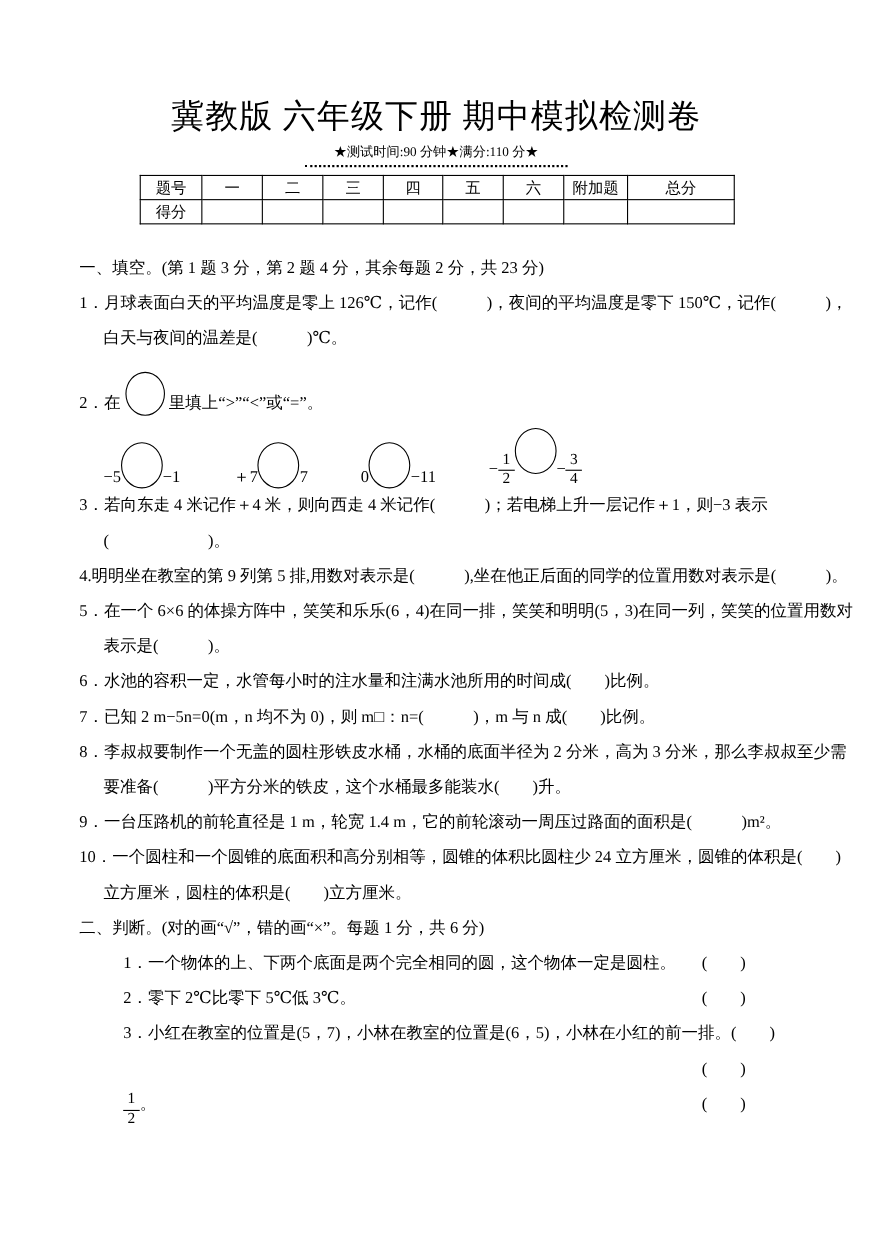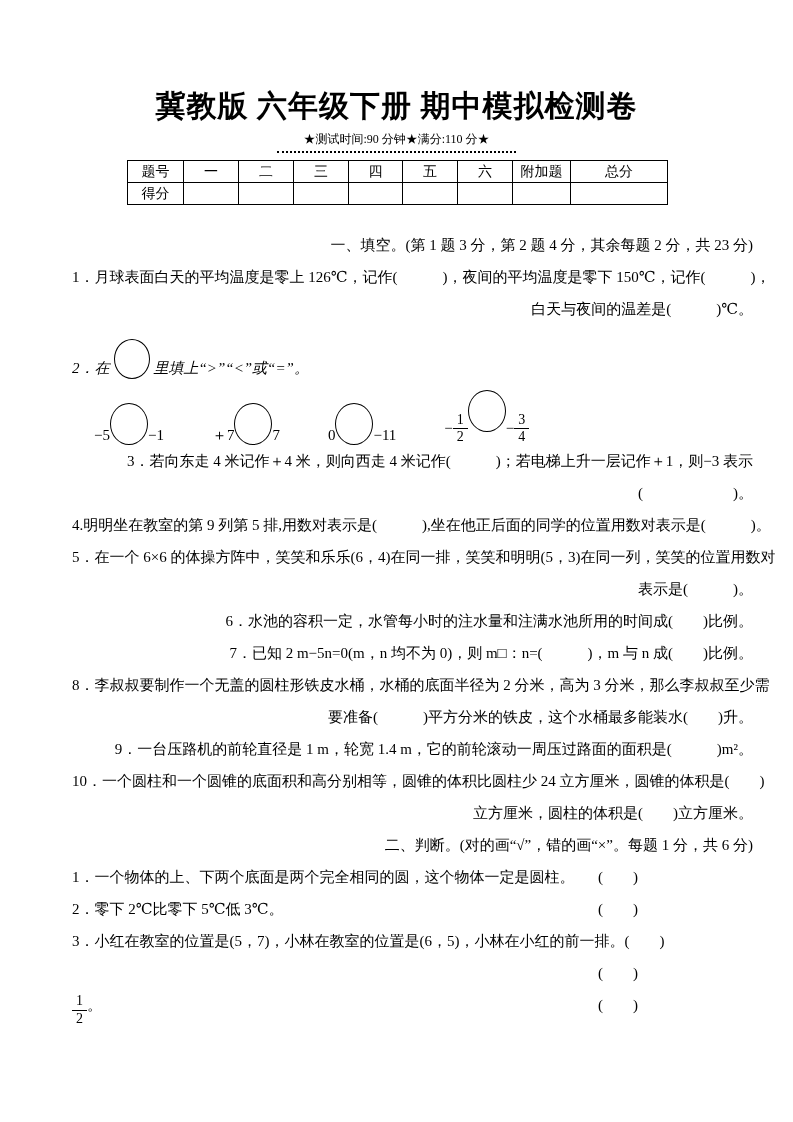--- a/index.html
+++ b/index.html
@@ -8,21 +8,21 @@
     width:793px; height:1122px;
     background:#fff;
     color:#000;
     font-family:"Liberation Serif","DejaVu Serif",serif;
     overflow:hidden;
   }
   .title {
     margin:88px 0 0 0;
     text-align:center;
     font-size:30px;
-    font-weight:bold;
+    font-weight:normal;
     letter-spacing:1px;
     line-height:36px;
   }
   .subtitle-row { text-align:center; margin-top:5px; }
   .subtitle {
     display:inline-block;
     font-size:12px;
     line-height:19px;
     border-bottom:2px dotted #000;
     padding:0 26px 2px 26px;
@@ -37,30 +37,30 @@
     height:21px;
     text-align:center;
     vertical-align:middle;
     font-size:14px;
     padding:0;
   }
   .content {
     margin:24px 40px 0 72px;
     font-size:15px;
   }
-  .line { line-height:32px; white-space:nowrap;text-align:right; }
+  .line { line-height:32px; white-space:nowrap; }
   .indent { padding-left:22px; }
   
   .q2row {
     height:54px;
     display:flex;
     align-items:flex-end;
     white-space:nowrap;
   }
-  .q2row .txt { line-height:22px;font-style:italic; }
+  .q2row .txt { line-height:22px; }
   .circle {
     display:inline-block;
     width:36px; height:40px;
     border:1px solid #000;
     border-radius:50%;
     background:#fff;
     box-sizing:border-box;
   }
   .q2row .circle { margin:0 4px; }
   
@@ -85,20 +85,21 @@
   }
   .frac .num { display:block; padding:0 4px 1px 4px; }
   .frac .den { display:block; border-top:1px solid #000; padding:1px 4px 0 4px; }
   .jfrac { vertical-align:-13px; }
   
   .jline {
     display:flex;
     width:566px;
     line-height:32px;
     white-space:nowrap;
+    margin-left:40px;
   }
   .jline .bracket { margin-left:auto; }
 </style>
 </head>
 <body>
 
 <div class="page">
 
   <h1 class="title">冀教版 六年级下册 期中模拟检测卷</h1>
 

